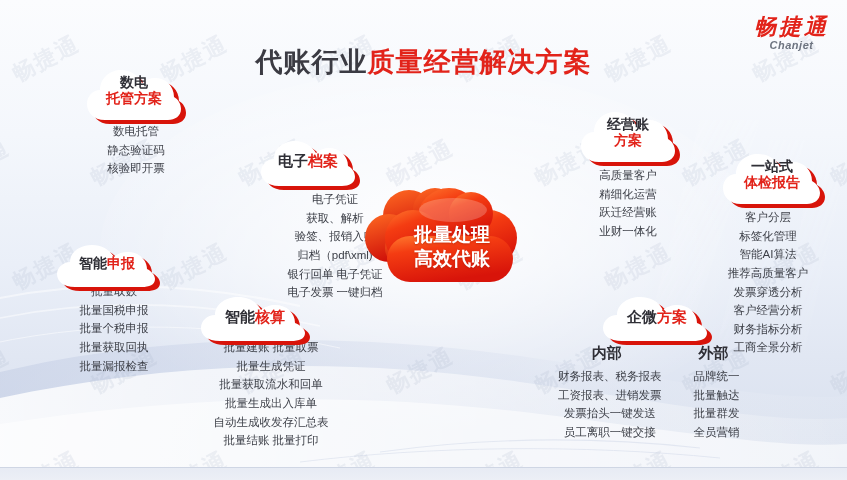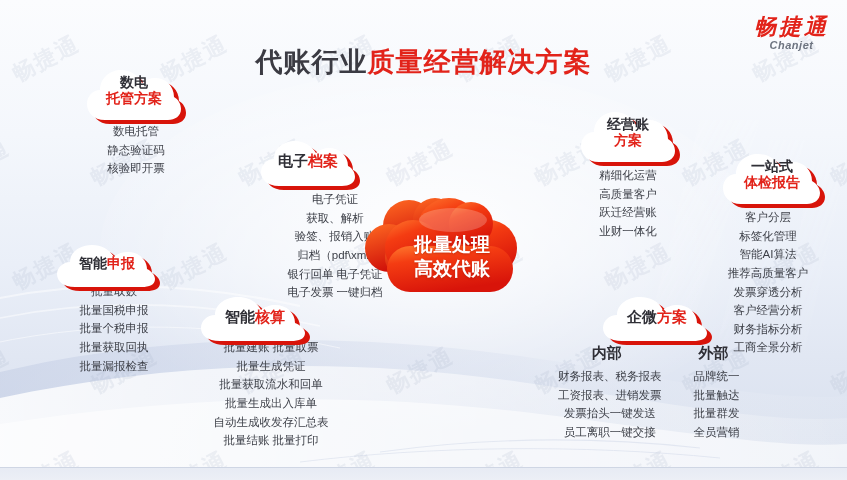--- a/index.html
+++ b/index.html
@@ -108,21 +108,21 @@
   }
   .twocol .col{ text-align:center; }
   .twocol .colhead{
     font-size:15px; font-weight:700; color:#2f2f36; margin-bottom:4px;
   }
   .twocol .colitems{ font-size:11.5px; line-height:1.62;margin-left:6px; }
   .twocol .colitems div{ white-space:nowrap; }
 
   
   #center-cloud{
-    position:absolute; left:363px; top:190px;
+    position:absolute; left:363px; top:180px;
     width:172px; height:118px; z-index:22;
   }
   #center-cloud .ctext{
     position:absolute; inset:0;
     display:flex; flex-direction:column;
     align-items:center; justify-content:center;
     padding-top:16px; padding-left:6px;
     color:#fff; font-weight:700; font-size:19px; line-height:1.28;
     text-shadow:0 1px 2px rgba(150,20,0,.45);
     pointer-events:none; white-space:nowrap;
@@ -323,22 +323,22 @@
                    C91,33 94,38 94,43 C94,50 88,54 81,54 Z" fill="#ffffff"></path>
         </g>
       </svg>
       <div class="cloudtext">
         <span class="l1">经营账</span>
         <span class="l2">方案</span>
       </div>
     </div>
   </div>
   <div class="itemlist" style="left:548px; top:166px; width:160px;">
+    <div>高质量客户</div>
     <div>精细化运营</div>
-    <div>高质量客户</div>
     <div>跃迁经营账</div>
     <div>业财一体化</div>
   </div>
 
   <div class="cloudbadge" style="left:718px; top:146px;">
     <div class="cloudwrap">
       <svg class="cloudshape" viewBox="0 0 108 62" width="108" height="62" aria-hidden="true">
         <g transform="translate(5,4)">
           <path d="M18,54 C6,54 0,46 0,38 C0,30 6,24 13,24 C13,12 23,4 35,4
                    C45,4 53,9 57,17 C60,14 65,12 70,12 C81,12 89,20 89,31

